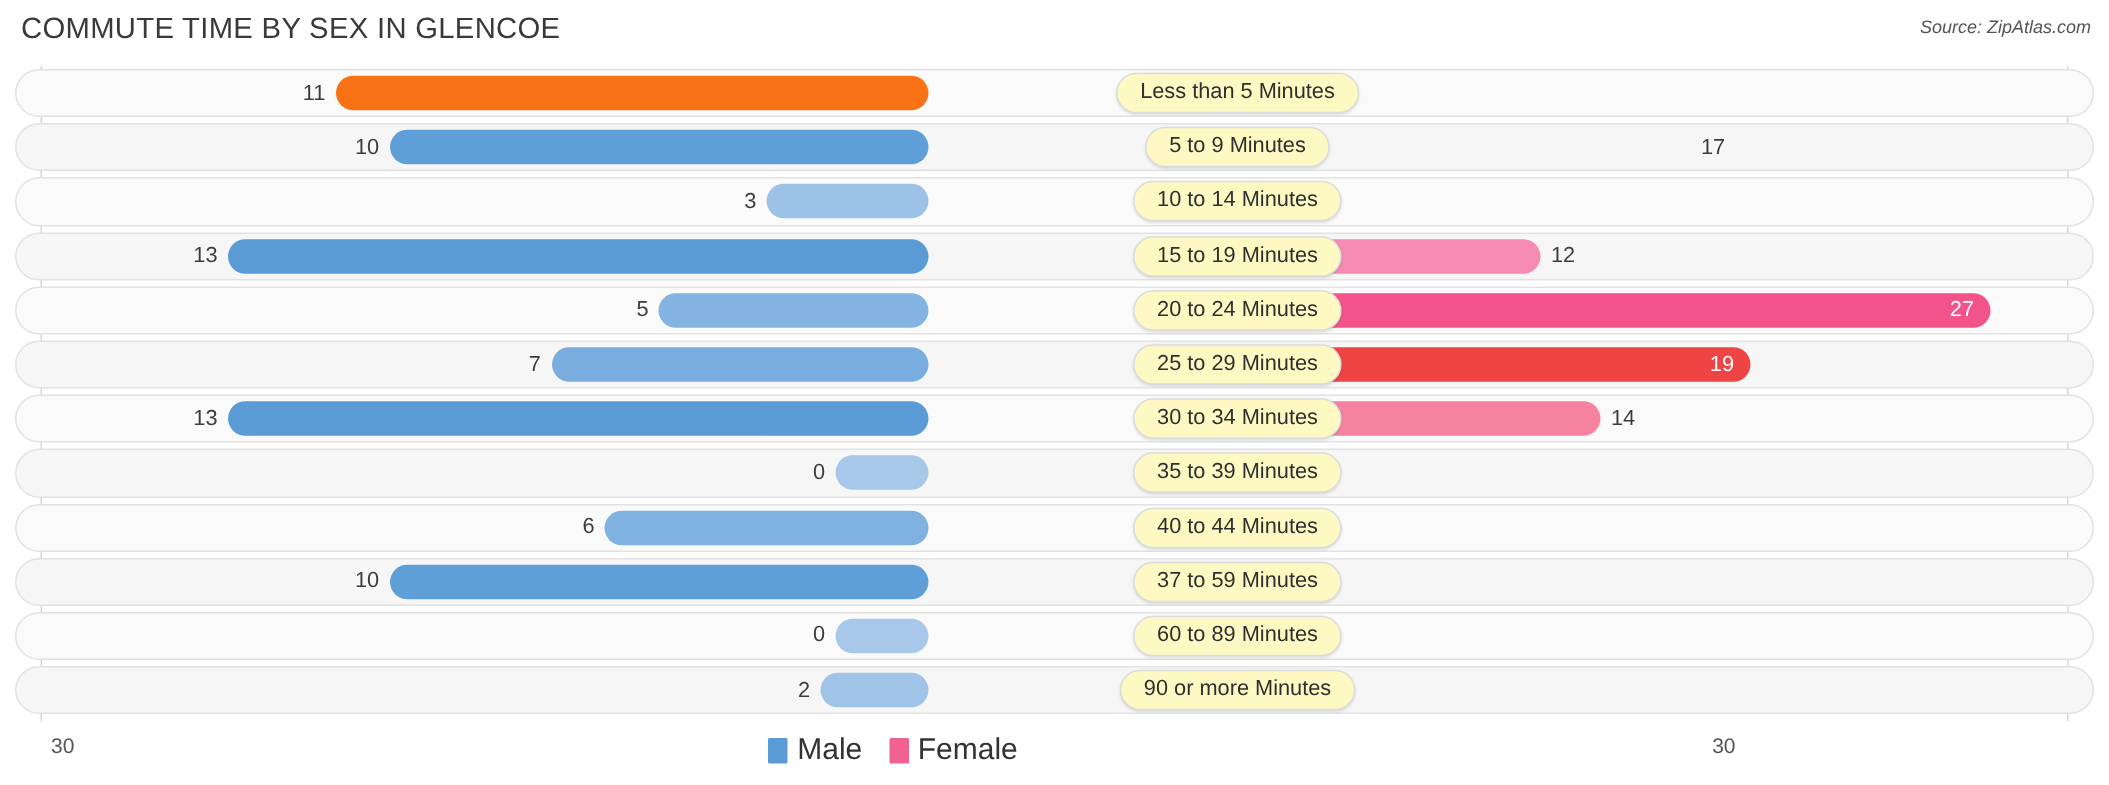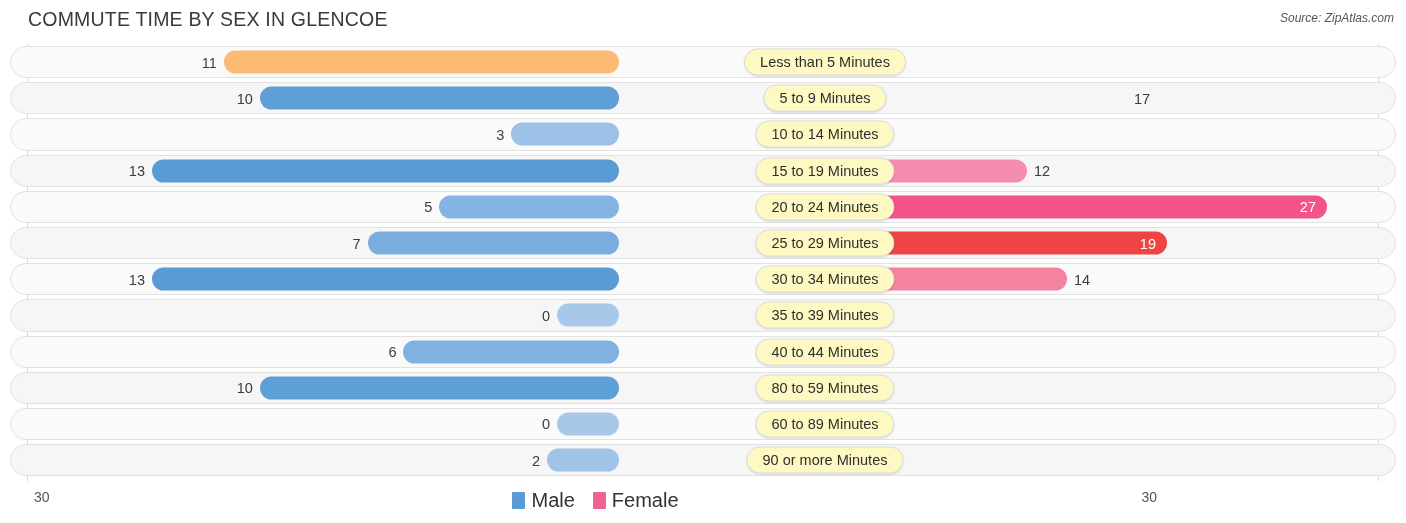--- a/index.html
+++ b/index.html
@@ -22,21 +22,20 @@
     height: 40px;
   }
   #chart-title {
     position: absolute;
     left: 14px; top: 8px;
     font-size: 19.5px;
     letter-spacing: 0.2px;
     color: #3a3a3a;
     font-weight: 400;
     white-space: nowrap;
-    margin-left: 14px;
   }
   #source-label {
     position: absolute;
     right: 12px; top: 11px;
     font-size: 12px;
     font-style: italic;
     color: #555;
     white-space: nowrap;
   }
 
@@ -160,21 +159,21 @@
   <div id="chart-title">COMMUTE TIME BY SEX IN GLENCOE</div>
   <div id="source-label">Source: ZipAtlas.com</div>
 </div>
 
 <div id="plot">
   <div class="axis-line" id="axis-line-left"></div>
   <div class="axis-line" id="axis-line-right"></div>
   <div id="rows-container">
       <div class="row">
         <div class="track"></div>
-        <div class="bar bar-male" style="width: 395.154px; background: #fdba74;">
+        <div class="bar bar-male" style="width: 395.154px; background: #f97316;">
           <span class="bar-label out-left">11</span>
         </div>
         <div class="bar bar-female" style="width: 80px; background: rgb(247, 159, 191);">
           <span class="bar-label out-right">4</span>
         </div>
         <div class="cat-pill">Less than 5 Minutes</div>
       </div>
       <div class="row">
         <div class="track"></div>
         <div class="bar bar-male" style="width: 359.231px; background: rgb(95, 159, 216);">
@@ -256,21 +255,21 @@
         <div class="cat-pill">40 to 44 Minutes</div>
       </div>
       <div class="row">
         <div class="track"></div>
         <div class="bar bar-male" style="width: 359.231px; background: rgb(95, 159, 216);">
           <span class="bar-label out-left">10</span>
         </div>
         <div class="bar bar-female" style="width: 62px; background: rgb(247, 159, 191);">
           <span class="bar-label out-right">2</span>
         </div>
-        <div class="cat-pill">80 to 59 Minutes</div>
+        <div class="cat-pill">37 to 59 Minutes</div>
       </div>
       <div class="row">
         <div class="track"></div>
         <div class="bar bar-male" style="width: 62px; background: rgb(168, 200, 234);">
           <span class="bar-label out-left">0</span>
         </div>
         <div class="bar bar-female" style="width: 80px; background: rgb(247, 159, 191);">
           <span class="bar-label out-right">4</span>
         </div>
         <div class="cat-pill">60 to 89 Minutes</div>

